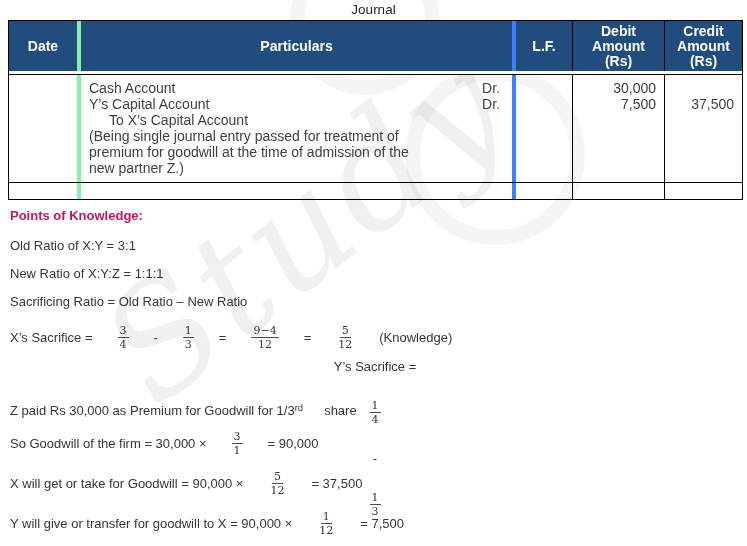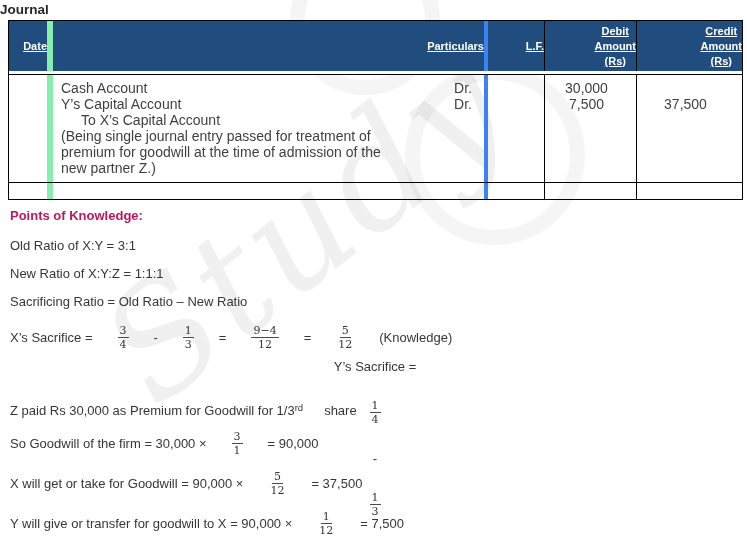--- a/index.html
+++ b/index.html
@@ -12,44 +12,44 @@
   .wm-text {
     position:absolute; left:70px; top:300px; transform:rotate(-38deg); transform-origin:0 0;
     font-family:"DejaVu Serif",serif; font-style:italic; font-size:150px; letter-spacing:4px;
     color:#000; opacity:0.055; white-space:nowrap; pointer-events:none;
   }
   .wm-ring { position:absolute; border-radius:50%; border:15px solid #000; opacity:0.04; pointer-events:none; }
   .ring1 { left:405px; top:65px; width:150px; height:150px; }
   .ring2 { left:290px; top:-55px; width:120px; height:120px; }
 
   .title {
-    position:absolute; top:2px; left:0; width:747px; text-align:left;
-    font-size:13.5px; font-weight:bold; color:#262626;
+    position:absolute; top:2px; left:0; width:747px; text-align:center;
+    font-size:13.5px; font-weight:normal; color:#262626;
   }
 
   
   .tbl { position:absolute; left:8px; top:20px; width:735px; border:1px solid #000; box-sizing:border-box; background:transparent; }
   .row { display:flex; }
   .cell { box-sizing:border-box; }
-  .c-date  { width:44px;  border-right:6px solid #86efac; }
+  .c-date  { width:72px;  border-right:4px solid #86efac; }
   .c-part  { width:435px; border-right:4px solid #3b82f6; }
   .c-lf    { width:57px;  border-right:1px solid #000; }
   .c-debit { width:92px;  border-right:1px solid #000; }
   .c-credit{ flex:1; }
   .hrow { background:#214C7E; color:#FFFFFF; font-weight:bold; height:50px; }
-  .hrow .cell { display:flex; align-items:center; justify-content:flex-end; text-align:center; font-size:11px; line-height:15px;text-decoration:underline; }
+  .hrow .cell { display:flex; align-items:center; justify-content:center; text-align:center; font-size:14px; line-height:15px; }
   .hgap { height:3px; background:#ffffff; }
   .brow { border-top:1px solid #000; height:107px; font-size:14px; }
   .erow { border-top:1px solid #000; height:16px; }
   .part-inner { padding:5px 12px 0 8px; }
   .pline { display:flex; justify-content:space-between; height:16px; line-height:16px; white-space:nowrap; }
   .pline.single { justify-content:flex-start; }
   .indent span { padding-left:20px; }
   .narr div { height:16px; line-height:16px; white-space:nowrap; }
-  .amt-inner { padding:5px 8px 0 0; text-align:center; }
+  .amt-inner { padding:5px 8px 0 0; text-align:right; }
   .aline { height:16px; line-height:16px; min-height:16px; }
 
   
   .points { position:absolute; left:10px; top:208px; width:730px; font-size:13px; color:#363636; }
   .pt-heading { font-weight:bold; color:#be185d; height:16px; line-height:16px; margin-bottom:14px; }
   .pt-line { height:16px; line-height:16px; }
   .mb12 { margin-bottom:12px; } .mb9 { margin-bottom:9px; } .mb7 { margin-bottom:7px;flex-direction:column; }
   .mb6 { margin-bottom:6px; } .mb3 { margin-bottom:3px; }
   .formula { display:flex; align-items:center; gap:25px; height:37px; }
   .frac { display:inline-flex; flex-direction:column; align-items:center;

